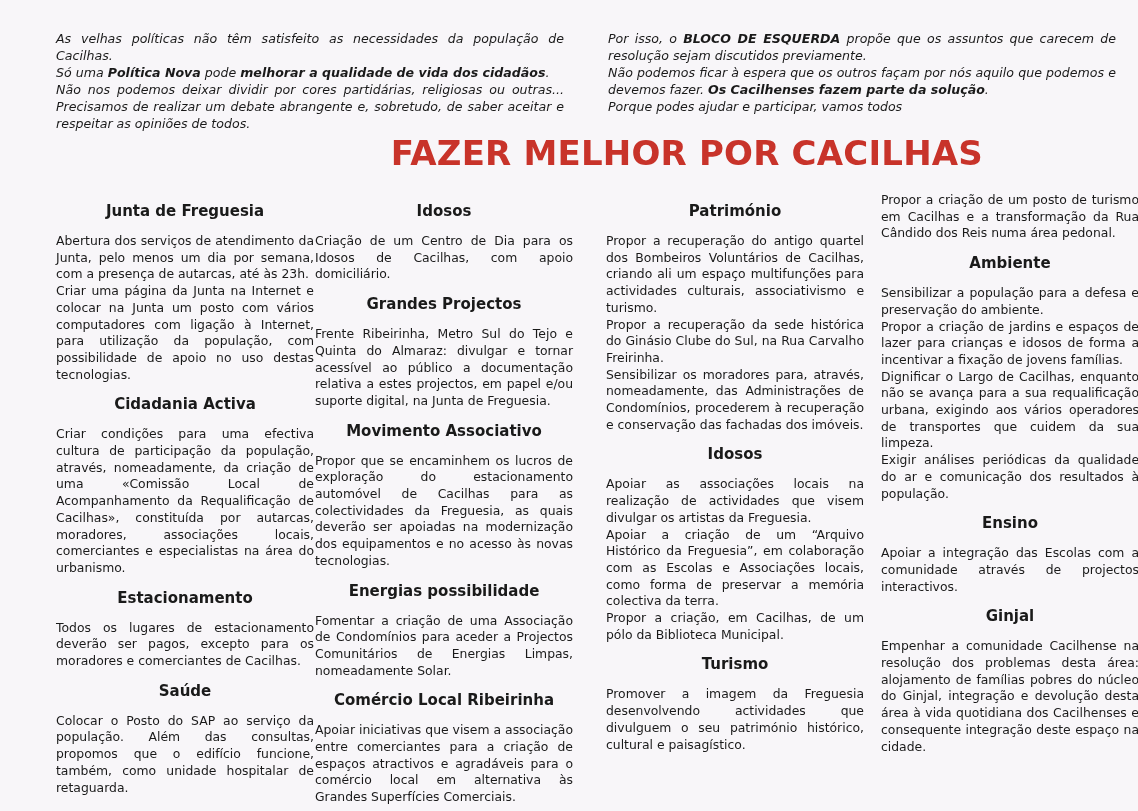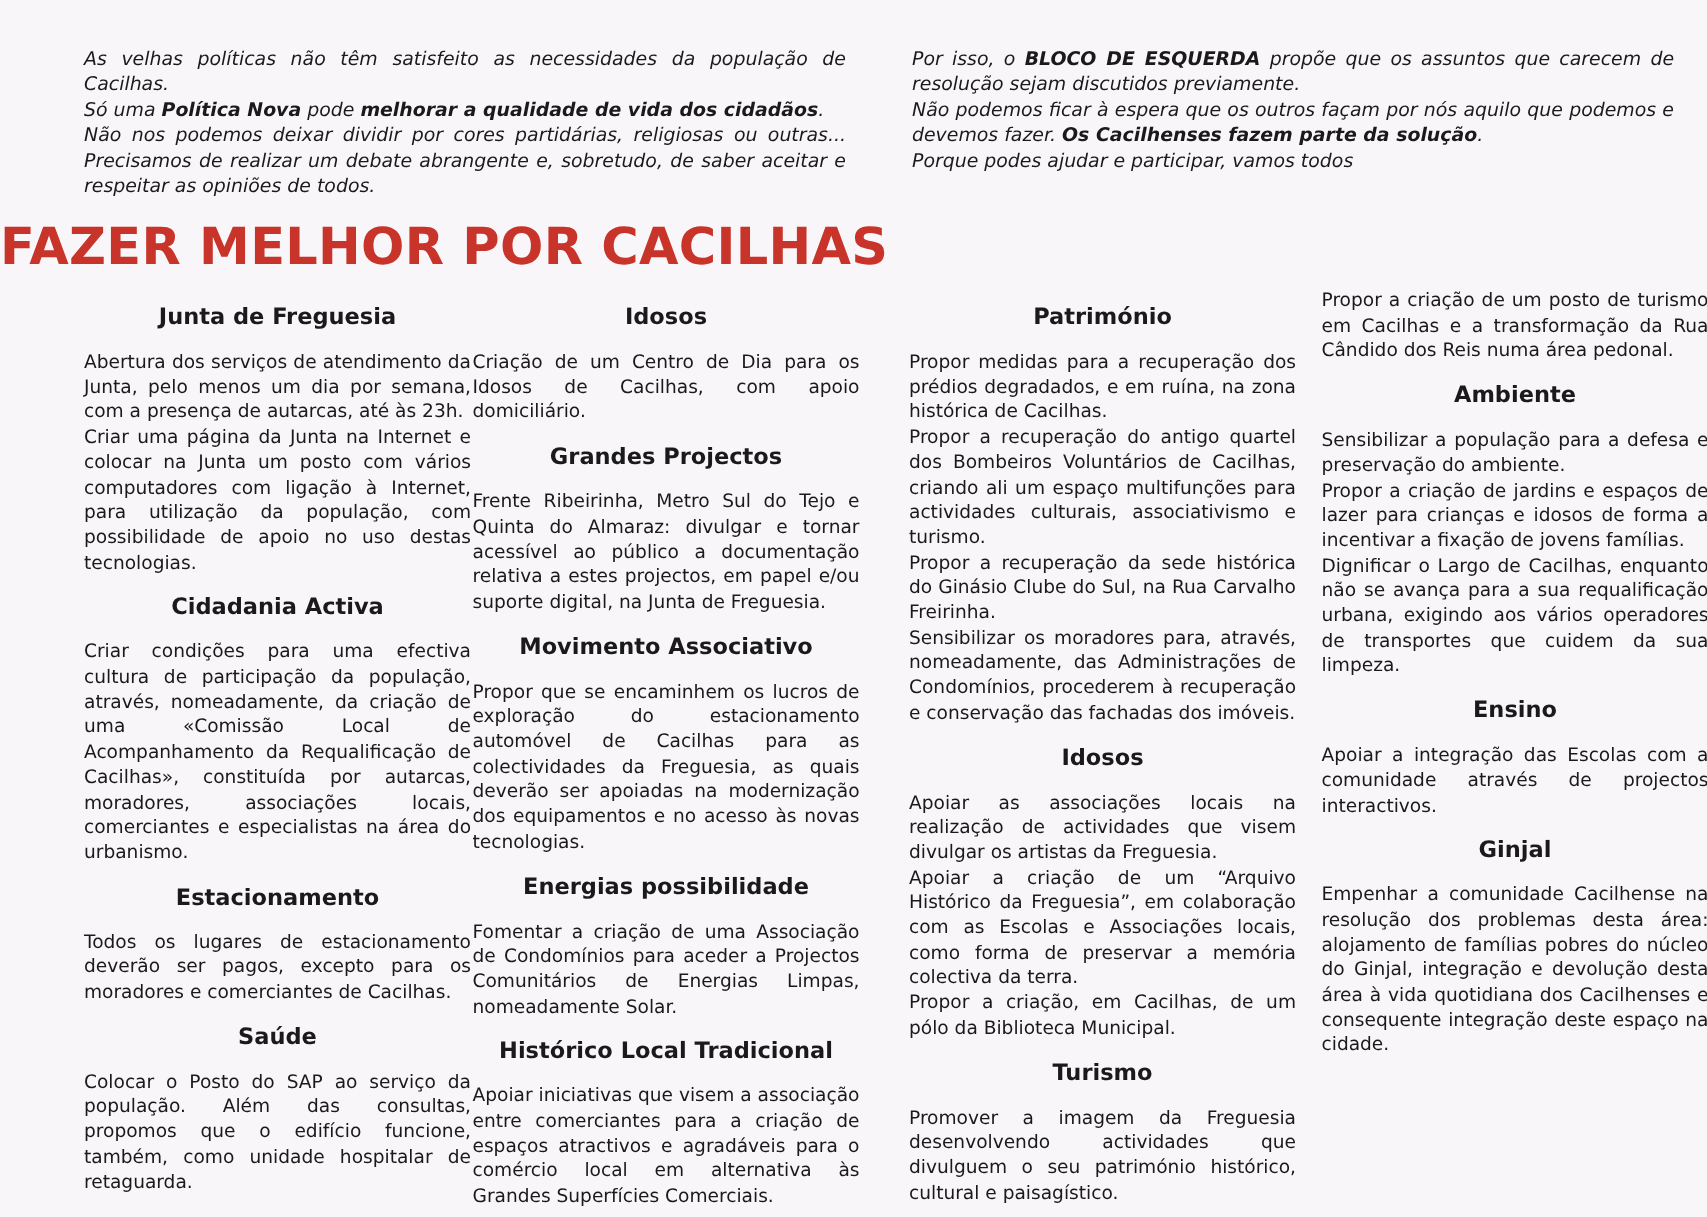--- a/index.html
+++ b/index.html
@@ -14,22 +14,22 @@
     position: absolute; top: 30px;
     width: 508px;
     font-size: 12.6px; line-height: 17px;
     text-align: justify;
   }
   .intro.left { left: 56px; }
   .intro.right { left: 608px; }
   .intro p { margin: 0; font-style: italic; }
   .intro b { font-weight: bold; }
   .main-title {
-    position: absolute; top: 145px; left: 0; width: 983px;
-    text-align: left;
+    position: absolute; top: 133px; left: 0; width: 983px;
+    text-align: right;
     font-family: "DejaVu Sans", sans-serif;
     font-weight: bold;
     font-size: 34px; letter-spacing: 0.2px;
     color: #c8332a;
   }
   .col {
     position: absolute; top: 190px; width: 258px;
     font-size: 12.4px; line-height: 16.7px;
   }
   .col1 { left: 56px; }
@@ -94,28 +94,27 @@
     </div>
     <div class="section">
       <h2>Movimento Associativo</h2>
       <p>Propor que se encaminhem os lucros de exploração do estacionamento automóvel de Cacilhas para as colectividades da Freguesia, as quais deverão ser apoiadas na modernização dos equipamentos e no acesso às novas tecnologias.</p>
     </div>
     <div class="section">
       <h2>Energias possibilidade</h2>
       <p>Fomentar a criação de uma Associação de Condomínios para aceder a Projectos Comunitários de Energias Limpas, nomeadamente Solar.</p>
     </div>
     <div class="section">
-      <h2>Histórico Local Tradicional</h2>
+      <h2>Comércio Local Ribeirinha</h2>
       <p>Apoiar iniciativas que visem a associação entre comerciantes para a criação de espaços atractivos e agradáveis para o comércio local em alternativa às Grandes Superfícies Comerciais.</p>
     </div>
   </div>
 <div class="col col3">
     <div class="section">
       <h2>Património</h2>
-      <p>Propor medidas para a recuperação dos prédios degradados, e em ruína, na zona histórica de Cacilhas.</p>
       <p>Propor a recuperação do antigo quartel dos Bombeiros Voluntários de Cacilhas, criando ali um espaço multifunções para actividades culturais, associativismo e turismo.</p>
       <p>Propor a recuperação da sede histórica do Ginásio Clube do Sul, na Rua Carvalho Freirinha.</p>
       <p>Sensibilizar os moradores para, através, nomeadamente, das Administrações de Condomínios, procederem à recuperação e conservação das fachadas dos imóveis.</p>
     </div>
     <div class="section">
       <h2>Idosos</h2>
       <p>Apoiar as associações locais na realização de actividades que visem divulgar os artistas da Freguesia.</p>
       <p>Apoiar a criação de um “Arquivo Histórico da Freguesia”, em colaboração com as Escolas e Associações locais, como forma de preservar a memória colectiva da terra.</p>
       <p>Propor a criação, em Cacilhas, de um pólo da Biblioteca Municipal.</p>
     </div>
@@ -124,20 +123,21 @@
       <p>Promover a imagem da Freguesia desenvolvendo actividades que divulguem o seu património histórico, cultural e paisagístico.</p>
     </div>
   </div>
 <div class="col col4">
     <p class="lead" style="text-align: justify;">Propor a criação de um posto de turismo em Cacilhas e a transformação da Rua Cândido dos Reis numa área pedonal.</p>
     <div class="section">
       <h2>Ambiente</h2>
       <p>Sensibilizar a população para a defesa e preservação do ambiente.</p>
       <p>Propor a criação de jardins e espaços de lazer para crianças e idosos de forma a incentivar a fixação de jovens famílias.</p>
       <p>Dignificar o Largo de Cacilhas, enquanto não se avança para a sua requalificação urbana, exigindo aos vários operadores de transportes que cuidem da sua limpeza.</p>
+      <p>Exigir análises periódicas da qualidade do ar e comunicação dos resultados à população.</p>
     </div>
     <div class="section">
       <h2>Ensino</h2>
       <p>Apoiar a integração das Escolas com a comunidade através de projectos interactivos.</p>
     </div>
     <div class="section">
       <h2>Ginjal</h2>
       <p>Empenhar a comunidade Cacilhense na resolução dos problemas desta área: alojamento de famílias pobres do núcleo do Ginjal, integração e devolução desta área à vida quotidiana dos Cacilhenses e consequente integração deste espaço na cidade.</p>
     </div>
   </div>

